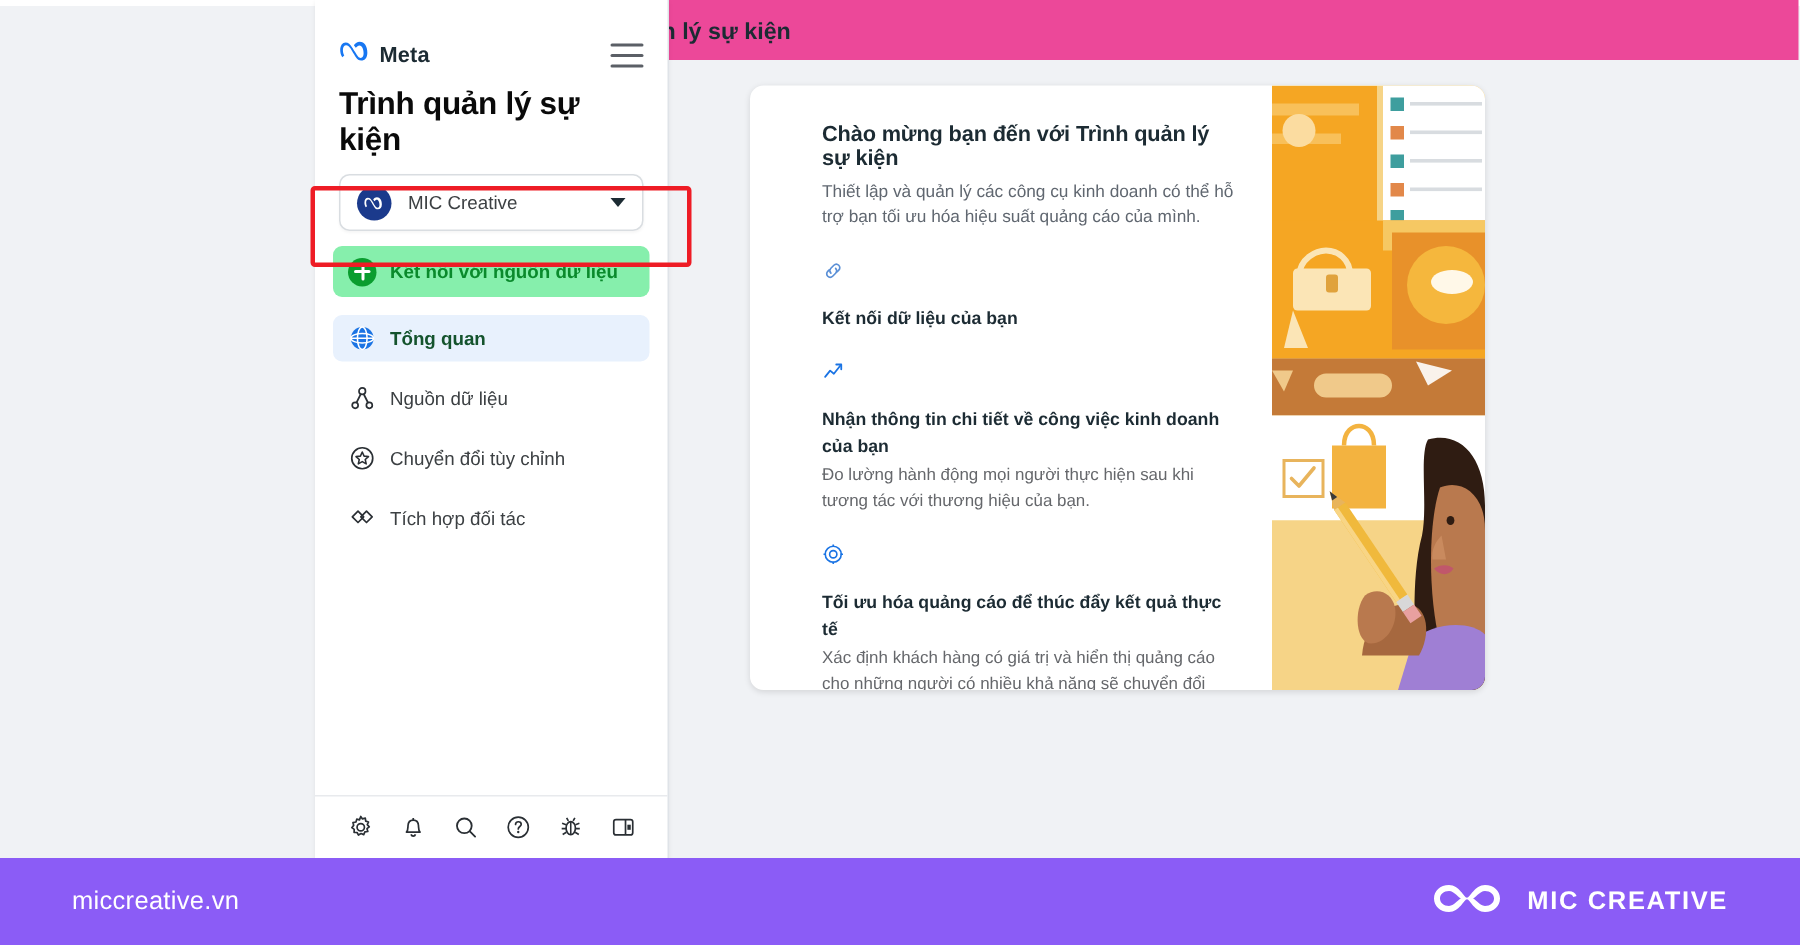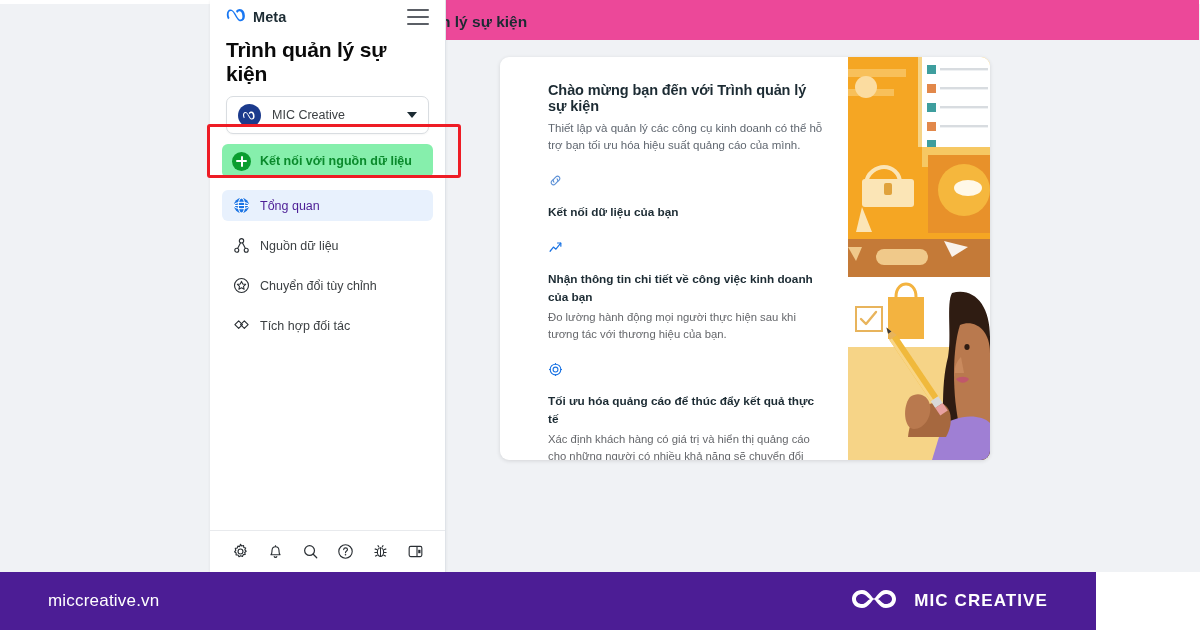--- a/index.html
+++ b/index.html
@@ -33,21 +33,21 @@
 
   
   .sidebar {
     position: absolute; left: 210px; top: 0; width: 236px; height: 572px;
     background: #ffffff;
     border-right: 1px solid #dfe3e8;
     box-shadow: 0 1px 3px rgba(0,0,0,.07);
   }
   .sb-top {
     display: flex; align-items: center; justify-content: space-between;
-    padding: 8px 16px 0 16px;
+    padding: 27px 16px 0 16px;
   }
   .meta-logo { display: flex; align-items: center; gap: 5px; }
   .meta-mark { display: block; }
   .meta-word {
     font-size: 14.5px; font-weight: 600; color: #1c2b33; letter-spacing: .1px;
   }
   .hamburger {
     width: 22px; height: 16px; display: flex; flex-direction: column;
     justify-content: space-between; cursor: pointer;
   }
@@ -97,21 +97,21 @@
   .connect-label { font-size: 12.5px; font-weight: 700; color: #0a8a2c; }
 
   
   .sb-nav { margin-top: 12px; padding: 0 12px; }
   .nav-item {
     height: 31px; border-radius: 6px; display: flex; align-items: center;
     gap: 10px; padding: 0 10px; margin-bottom: 9px; cursor: pointer;
   }
   .nav-item.active { background: #e8f1fd; }
   .nav-label { font-size: 12.5px; color: #3c4043; }
-  .nav-item.active .nav-label { color: #4c1d95; font-weight: 400; }
+  .nav-item.active .nav-label { color: #14532d; font-weight: 700; }
   .nav-ico { width: 18px; height: 18px; flex: 0 0 auto;
              display: flex; align-items: center; justify-content: center; }
 
   
   .sb-bottom {
     position: absolute; left: 0; bottom: 0; width: 100%; height: 42px;
     border-top: 1px solid #e8eaed;
     display: flex; align-items: center; justify-content: space-between;
     padding: 0 20px;
   }
@@ -135,22 +135,22 @@
   .feat-title { font-size: 11.8px; font-weight: 700; color: #1c2b33; line-height: 1.32; }
   .feat-desc { margin-top: 3px; font-size: 11.3px; line-height: 1.5; color: #65676b; }
 
   .cta-wrap { display: flex; justify-content: flex-end; padding: 22px 0 0 0; }
 
   .card-art { width: 142px; flex: 0 0 142px; position: relative; overflow: hidden;
               background: #f7d07a; }
 
   
   .footer {
-    position: absolute; left: 0; top: 572px; width: 1096px; height: 58px;
-    background: #4c1d95; display: flex; align-items: center;
+    position: absolute; left: 0; top: 572px; width: 1200px; height: 58px;
+    background: #8b5cf6; display: flex; align-items: center;
     justify-content: space-between; padding: 0 48px;
   }
   .footer-url { color: #ffffff; font-size: 17px; letter-spacing: .2px; }
   .footer-brand { display: flex; align-items: center; gap: 14px; }
   .footer-brand-name { color: #ffffff; font-size: 17px; font-weight: 700; letter-spacing: 1.1px; }
 </style>
 </head>
 <body>
 
 <div id="root">

